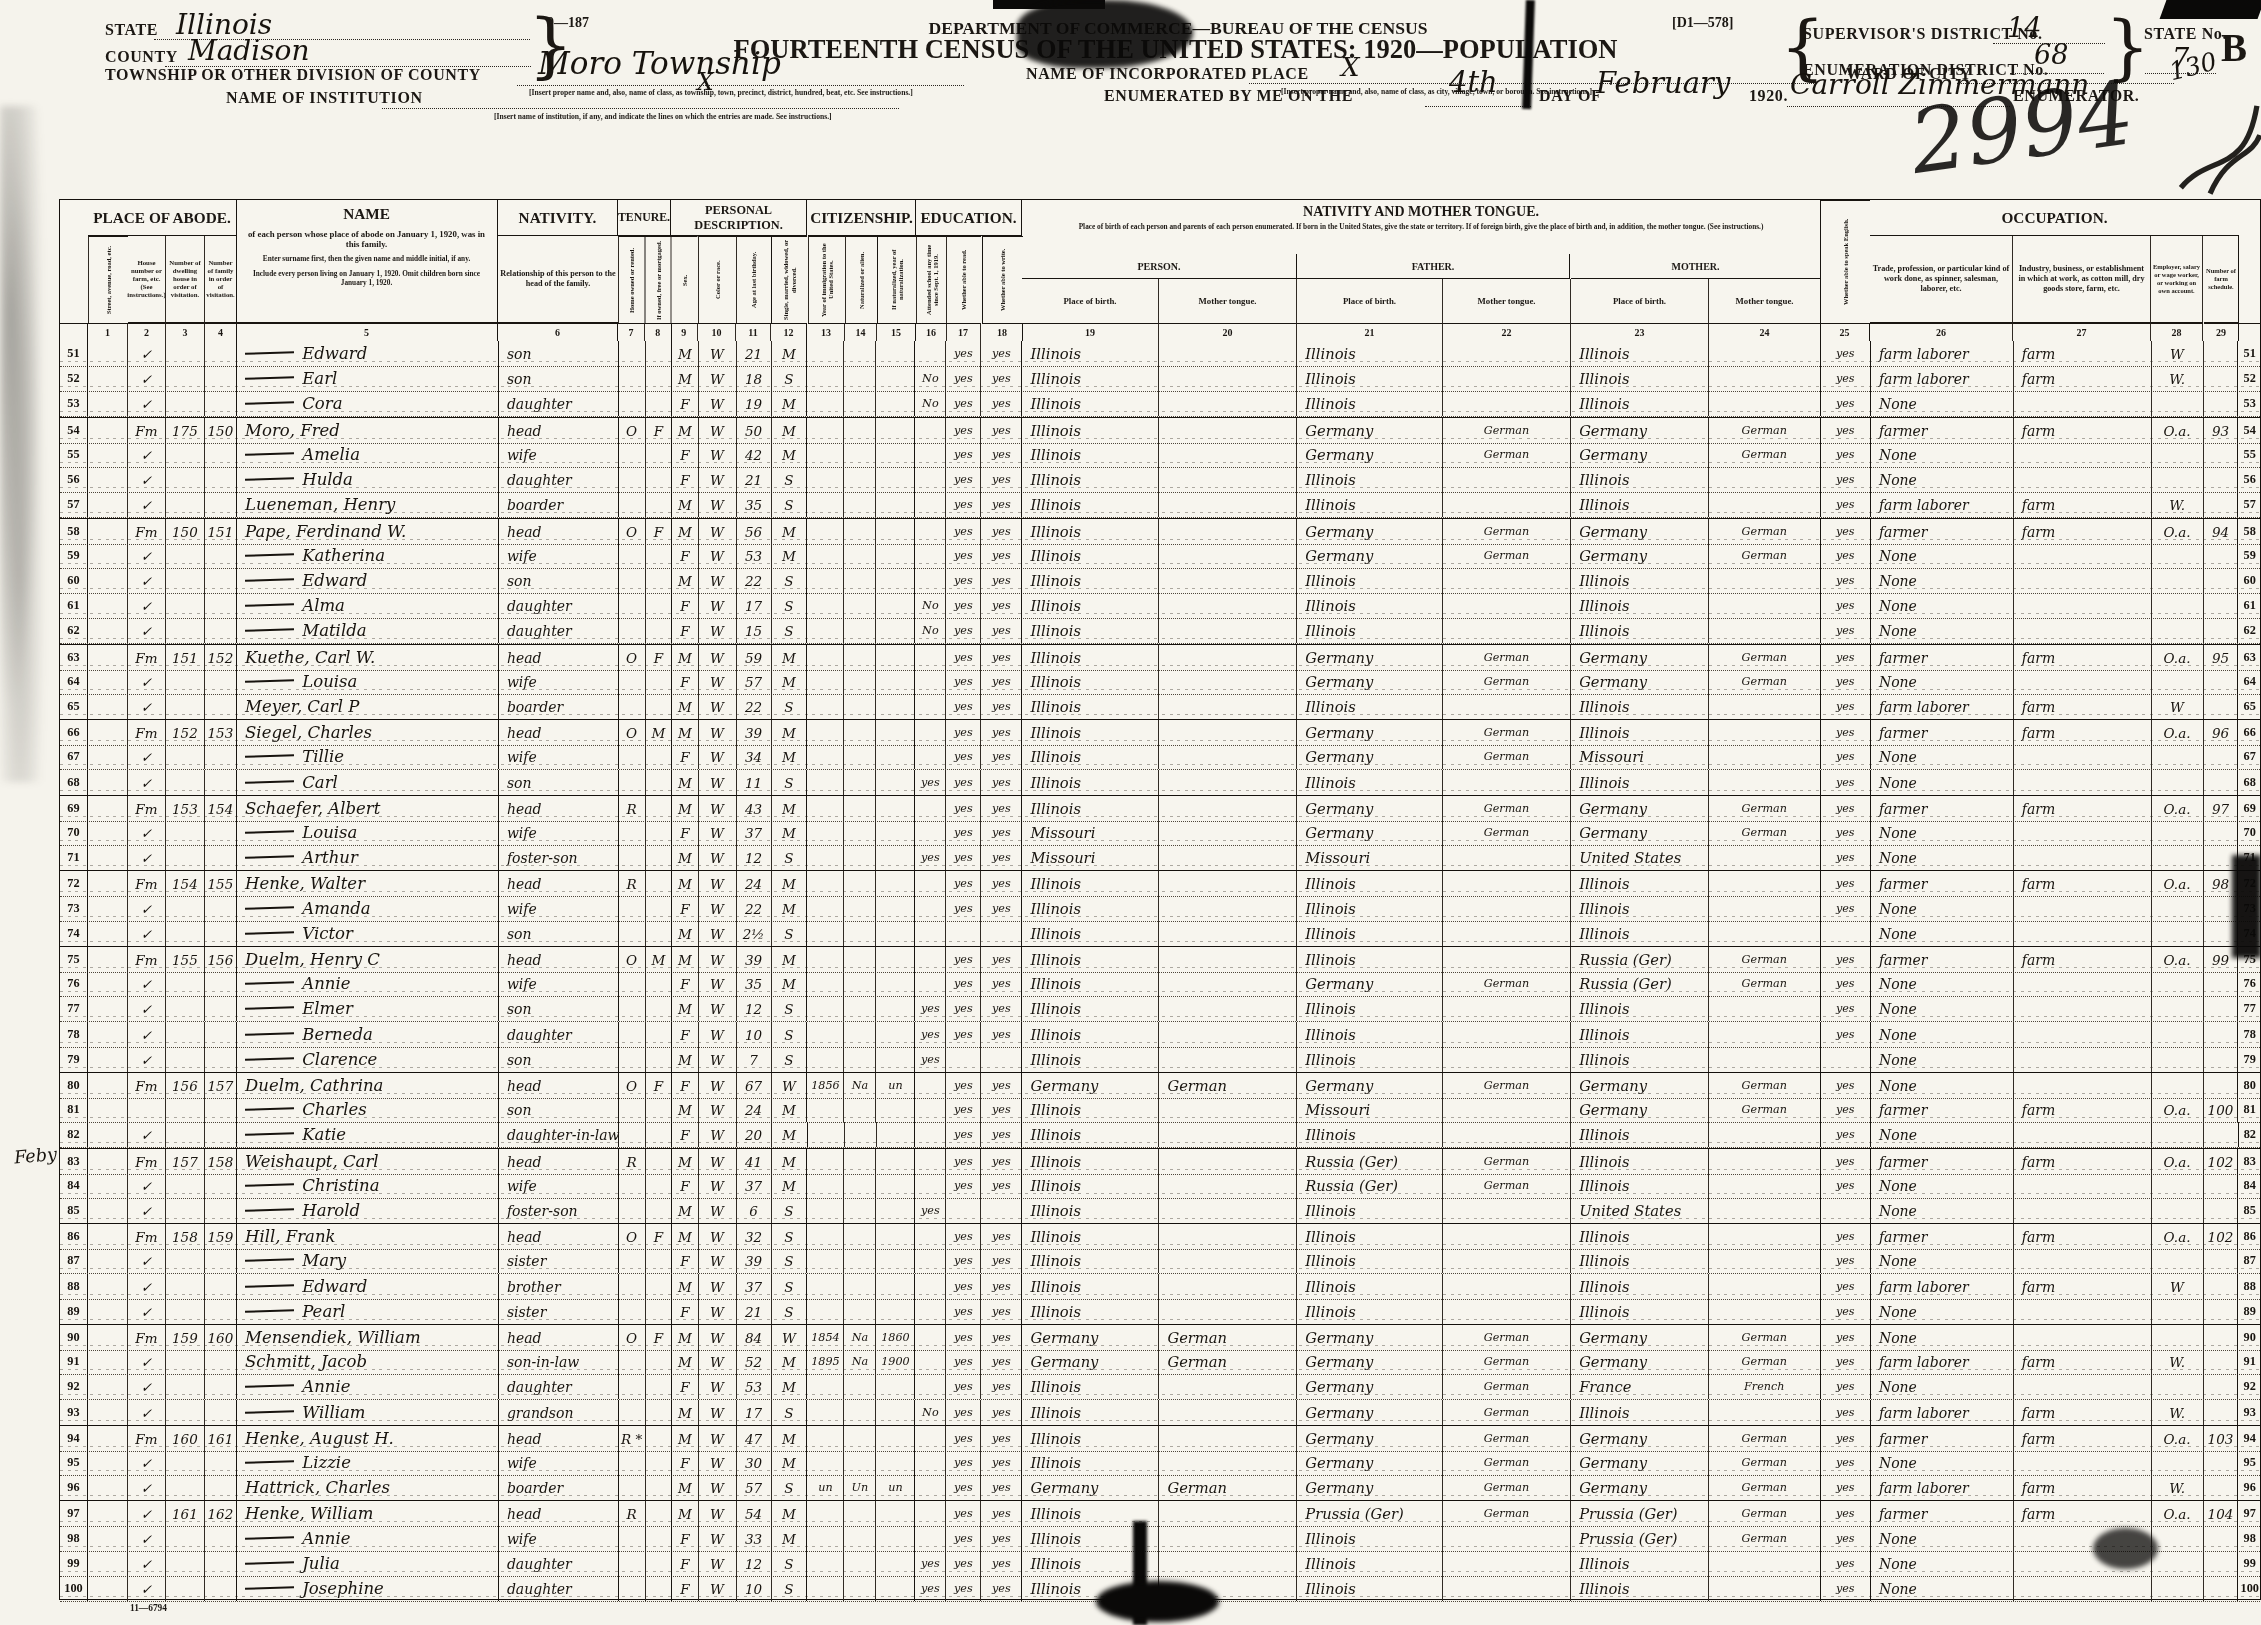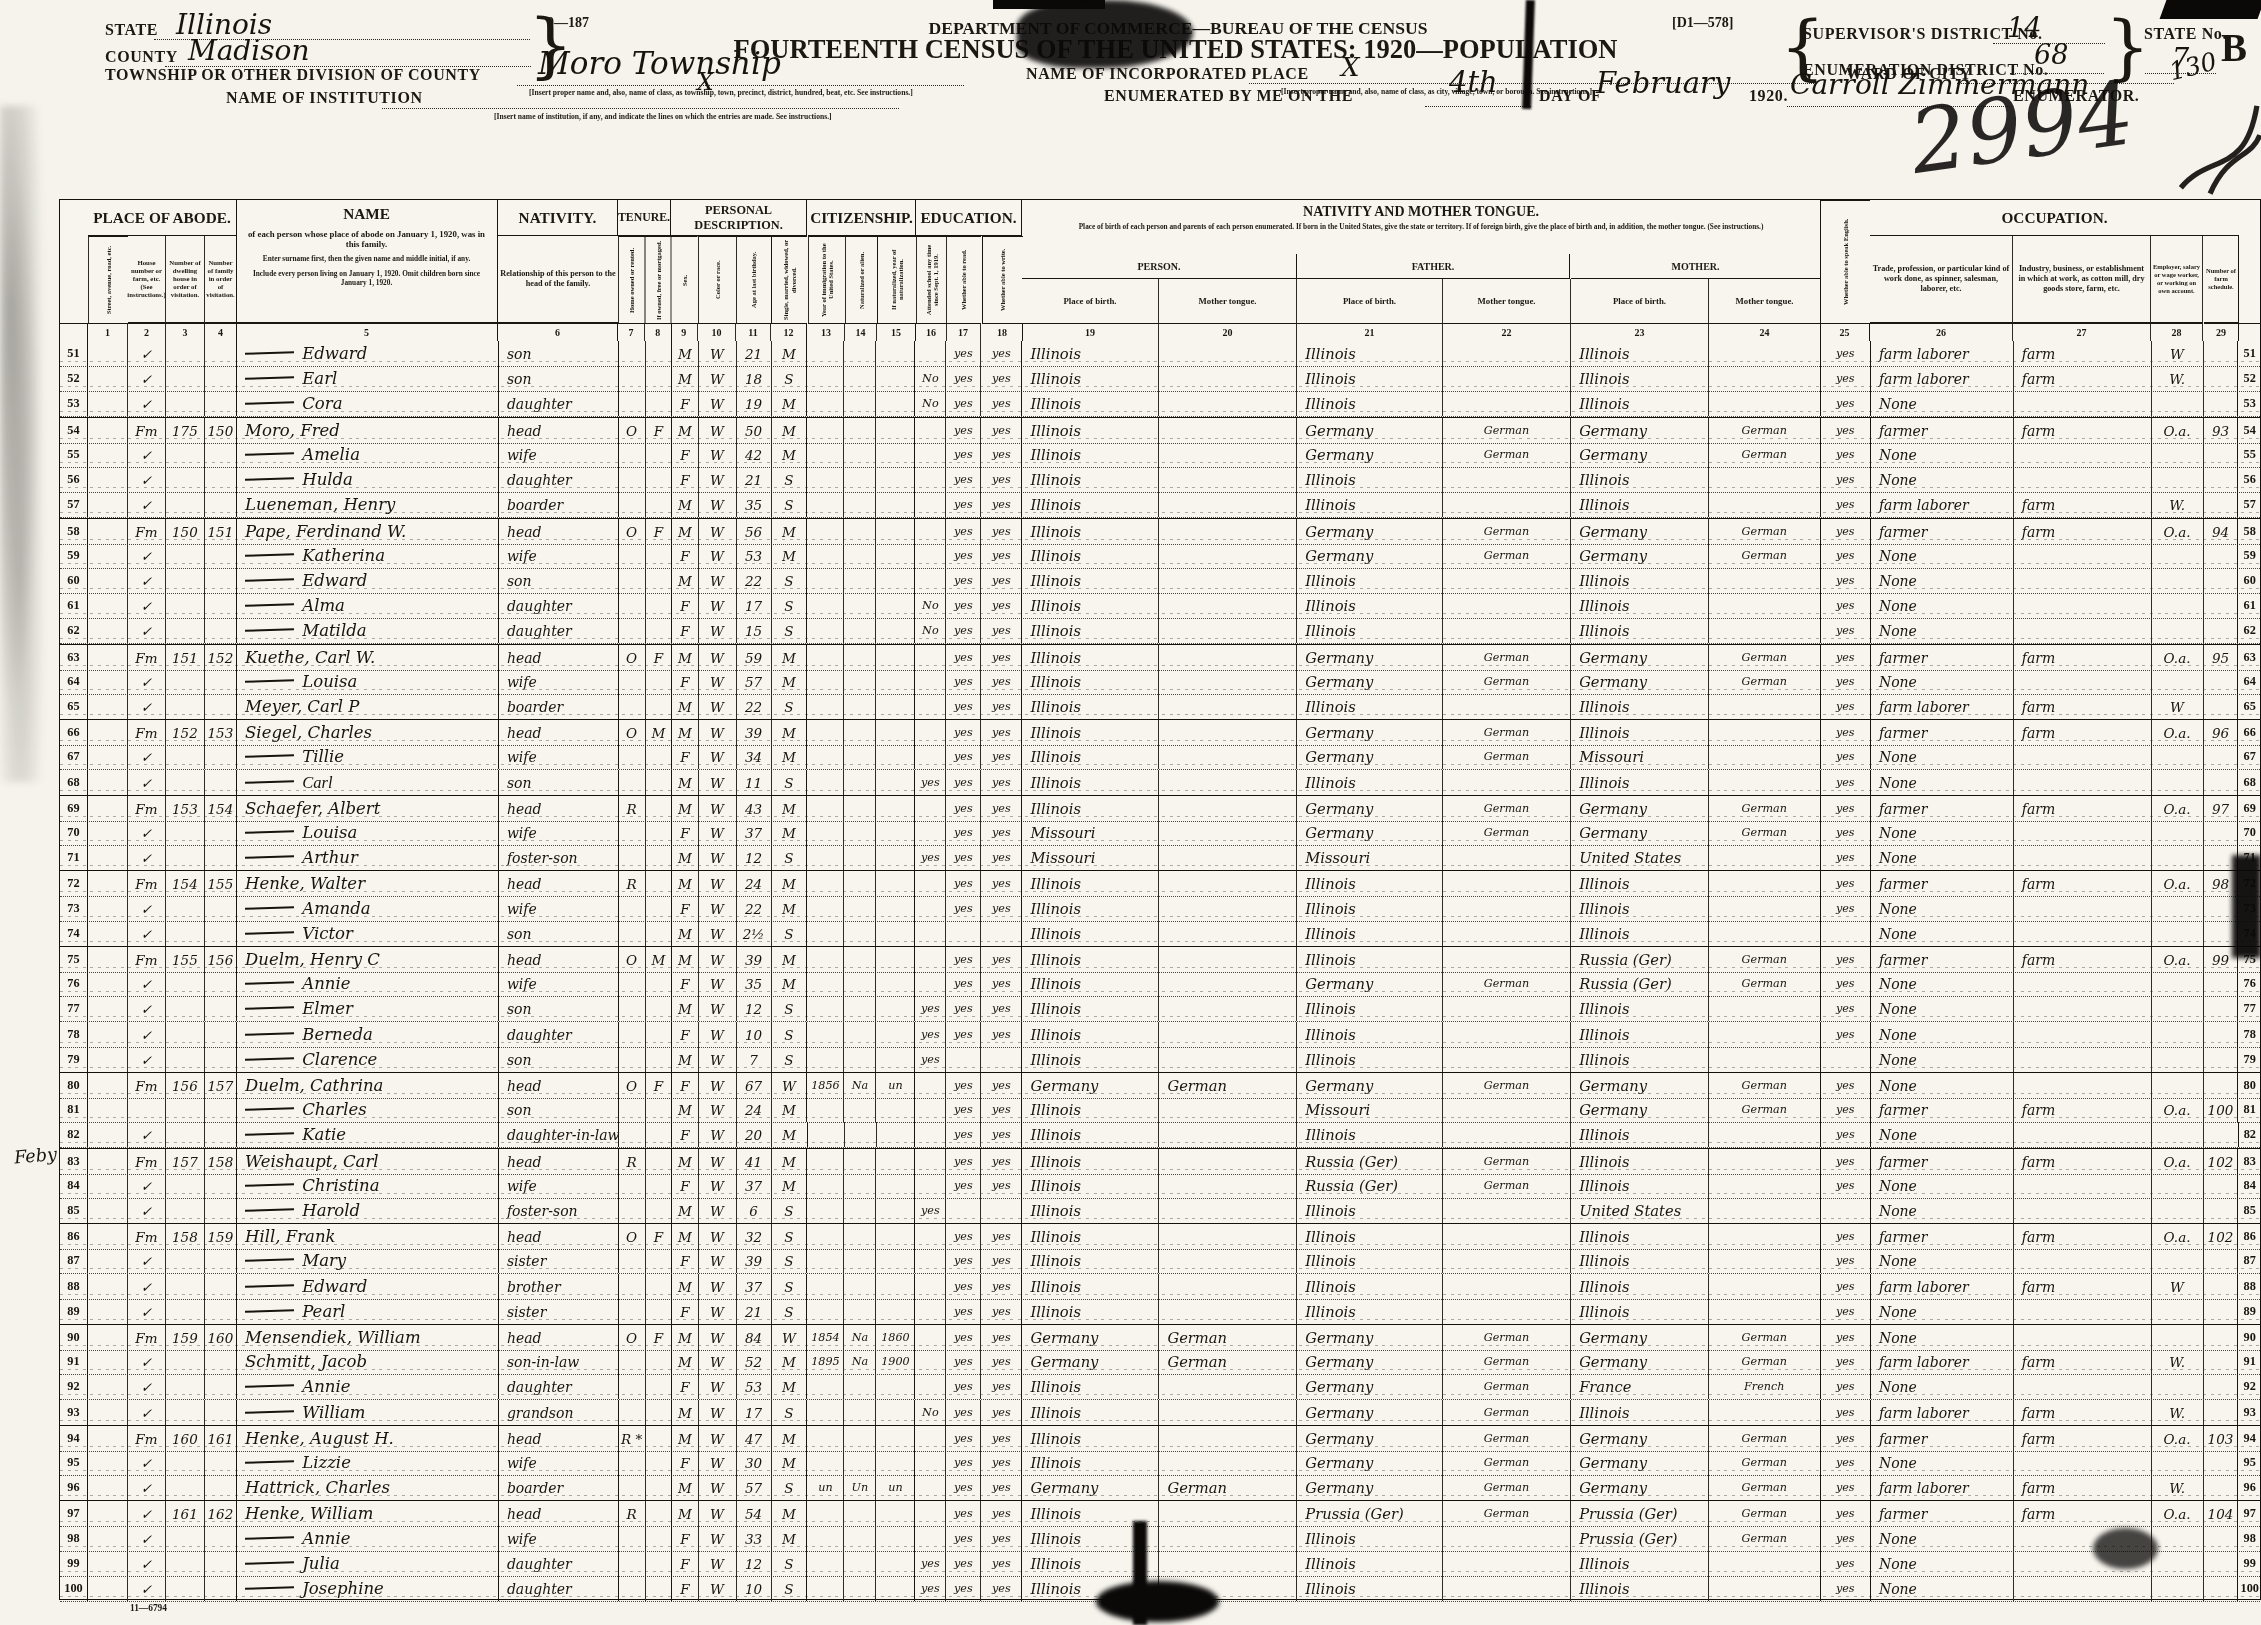--- a/index.html
+++ b/index.html
@@ -757,21 +757,21 @@
       <div class="cell hw mid bR1" style="width: 52px;"></div>
       <div class="cell hw mid bR3" style="width: 35px;"></div>
       <div class="cell hw ln bR1" style="width: 23.5px;">67</div>
     </div>
     <div class="row" style="top: 570px; height: 25px; width: 2202px;">
       <div class="cell hw ln bR3" style="width: 28px;">68</div>
       <div class="cell hw mid bR1" style="width: 40px;"></div>
       <div class="cell hw mid bR1" style="width: 38px;">✓</div>
       <div class="cell hw mid bR1" style="width: 39px;"></div>
       <div class="cell hw mid bR3" style="width: 32px;"></div>
-      <div class="cell hw name cL bR3" style="width: 262px; font-family: Liberation Serif, serif;"><span class="dash"></span>Carl</div>
+      <div class="cell hw name cL bR3" style="width: 262px;"><span class="dash"></span>Carl</div>
       <div class="cell hw rel cL bR3" style="width: 120px;">son</div>
       <div class="cell hw mid bR1" style="width: 27px;"></div>
       <div class="cell hw mid bR3" style="width: 26.5px;"></div>
       <div class="cell hw mid bR1" style="width: 26.5px;">M</div>
       <div class="cell hw mid bR1" style="width: 38px;">W</div>
       <div class="cell hw mid bR1" style="width: 35px;">11</div>
       <div class="cell hw mid bR3" style="width: 36px;">S</div>
       <div class="cell hw sm bR1" style="width: 37px;"></div>
       <div class="cell hw sm bR1" style="width: 32px;"></div>
       <div class="cell hw sm bR3" style="width: 39px;"></div>

